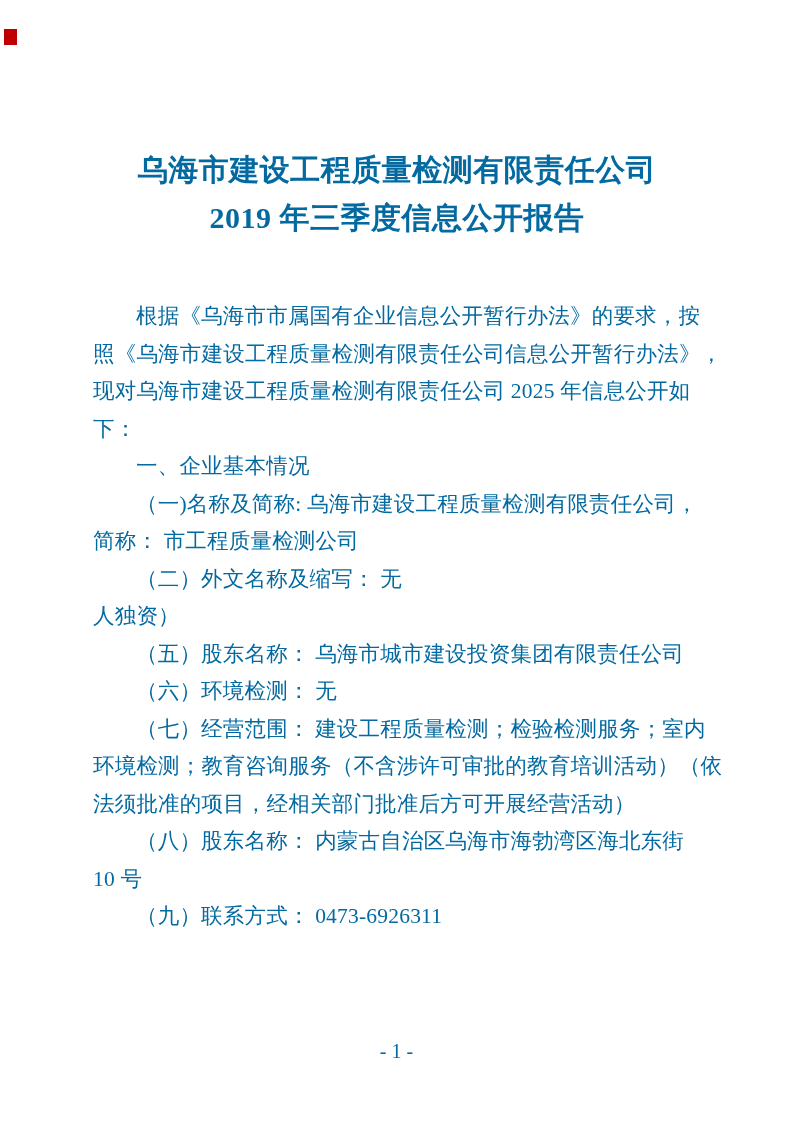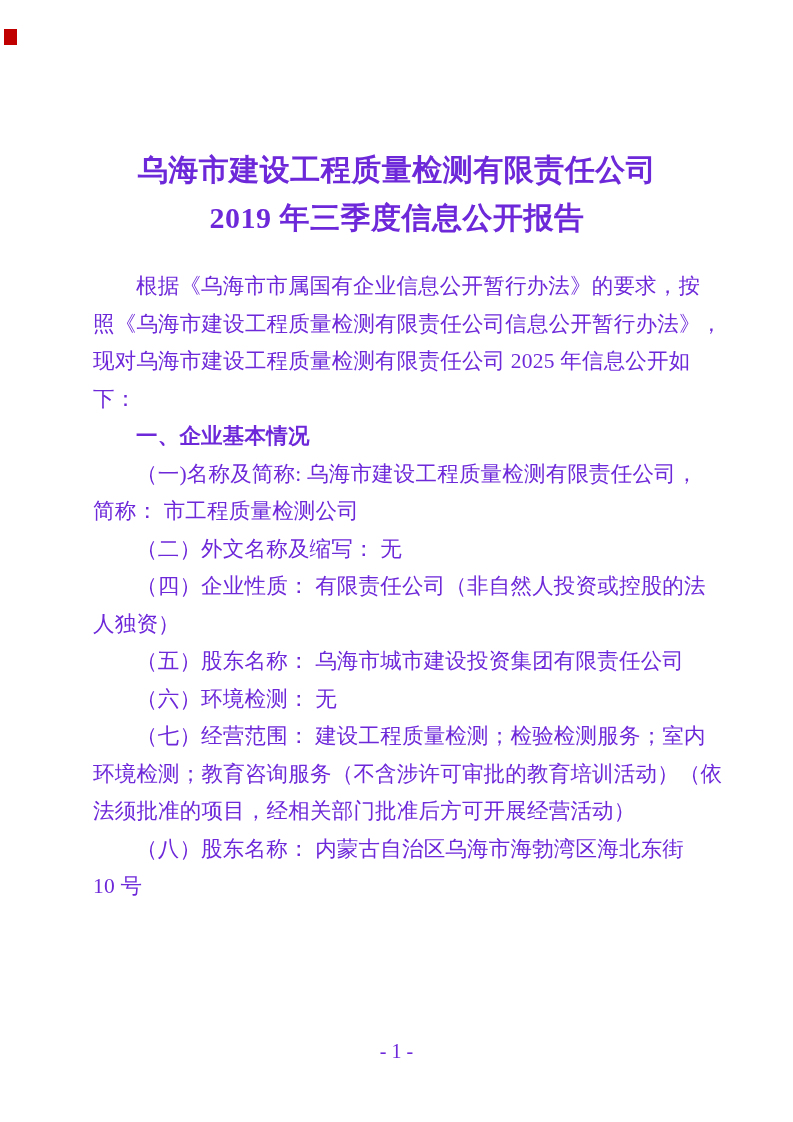--- a/index.html
+++ b/index.html
@@ -7,21 +7,21 @@
     padding: 0;
     background: #ffffff;
   }
   .page {
     position: relative;
     width: 793px;
     height: 1122px;
     background: #ffffff;
     overflow: hidden;
     font-family: "Liberation Serif", "DejaVu Serif", serif;
-    color: #6d28d9;
+    color: #0369a1;
   }
   .red-mark {
     position: absolute;
     left: 4px;
     top: 29px;
     width: 13px;
     height: 16px;
     background: #c00000;
   }
   .content {
@@ -32,35 +32,35 @@
   }
   .title-line {
     text-align: center;
     font-weight: bold;
     font-size: 30px;
     line-height: 48px;
     letter-spacing: 0.5px;
     white-space: nowrap;
   }
   .body-block {
-    margin-top: 26px;
+    margin-top: 56px;
   }
   .bl {
     font-size: 21.5px;
     line-height: 37.5px;
     height: 37.5px;
     letter-spacing: 0.2px;
     white-space: nowrap;
   }
   .ind {
     padding-left: 43px;
   }
   .hd {
     font-family: "Liberation Sans", "DejaVu Sans", sans-serif;
-    font-weight: bold;
+    font-weight: normal;
   }
   .footer {
     position: absolute;
     top: 1038px;
     left: 0;
     width: 793px;
     text-align: center;
     font-size: 20px;
     line-height: 26px;
   }
@@ -78,27 +78,27 @@
 
     <div class="body-block">
       <div class="bl ind">根据《乌海市市属国有企业信息公开暂行办法》的要求，按</div>
       <div class="bl">照《乌海市建设工程质量检测有限责任公司信息公开暂行办法》，</div>
       <div class="bl">现对乌海市建设工程质量检测有限责任公司 2025 年信息公开如</div>
       <div class="bl">下：</div>
       <div class="bl ind hd">一、企业基本情况</div>
       <div class="bl ind">（一)名称及简称: 乌海市建设工程质量检测有限责任公司，</div>
       <div class="bl">简称： 市工程质量检测公司</div>
       <div class="bl ind">（二）外文名称及缩写： 无</div>
-      <div class="bl ind">（四）企业性质： 有限责任公司（非自然人投资或控股的法</div>
       <div class="bl">人独资）</div>
       <div class="bl ind">（五）股东名称： 乌海市城市建设投资集团有限责任公司</div>
       <div class="bl ind">（六）环境检测： 无</div>
       <div class="bl ind">（七）经营范围： 建设工程质量检测；检验检测服务；室内</div>
       <div class="bl">环境检测；教育咨询服务（不含涉许可审批的教育培训活动）（依</div>
       <div class="bl">法须批准的项目，经相关部门批准后方可开展经营活动）</div>
       <div class="bl ind">（八）股东名称： 内蒙古自治区乌海市海勃湾区海北东街</div>
       <div class="bl">10 号</div>
+      <div class="bl ind">（九）联系方式： 0473-6926311</div>
     </div>
   </div>
 
   <div class="footer">- 1 -</div>
 
 </div>
 
 </body></html>

